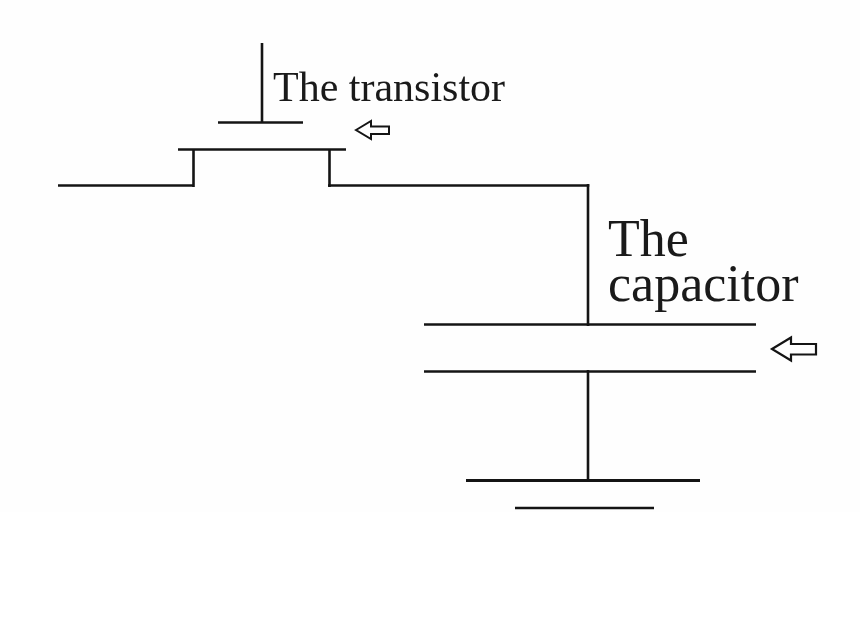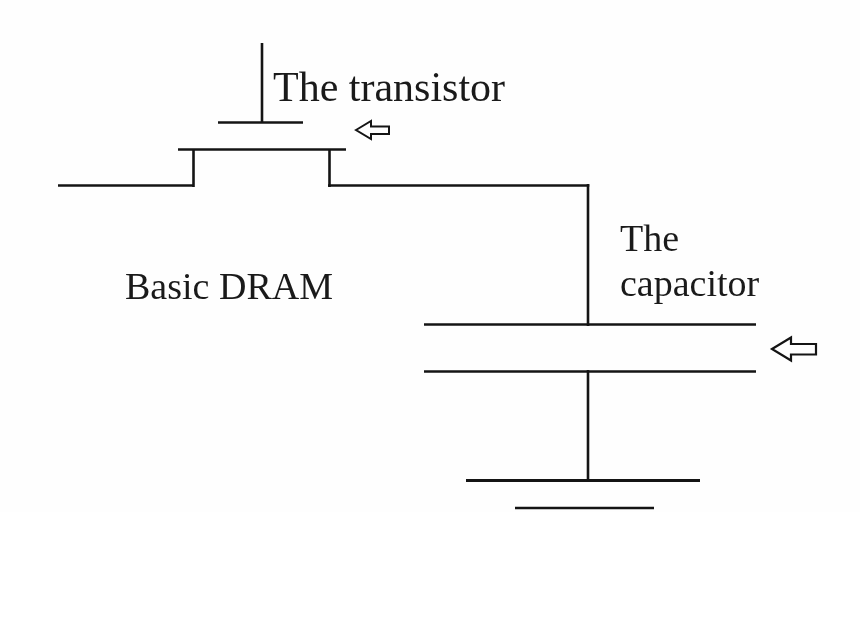--- a/index.html
+++ b/index.html
@@ -27,23 +27,22 @@
   }
   .transistor-label {
     left: 273px;
     top: 66px;
     font-size: 42px;
     line-height: 42px;
   }
   .capacitor-label {
     left: 608px;
     top: 216px;
-    font-size: 38px;
+    font-size: 52px;
     line-height: 45px;
-    margin-left: 12px;
   }
   .title-label {
     left: 229px;
     top: 264px;
     transform: translateX(-50%);
     font-size: 38px;
     line-height: 44px;
     text-align: center;
   }
 </style>
@@ -85,16 +84,15 @@
   </svg>
 
   <div class="label transistor-label">The transistor</div>
 
   <div class="label capacitor-label">
     <div>The</div>
     <div>capacitor</div>
   </div>
 
   <div class="label title-label">
-    <div>Basic DRAM</div>
   </div>
 
 </div>
 
 </body></html>

